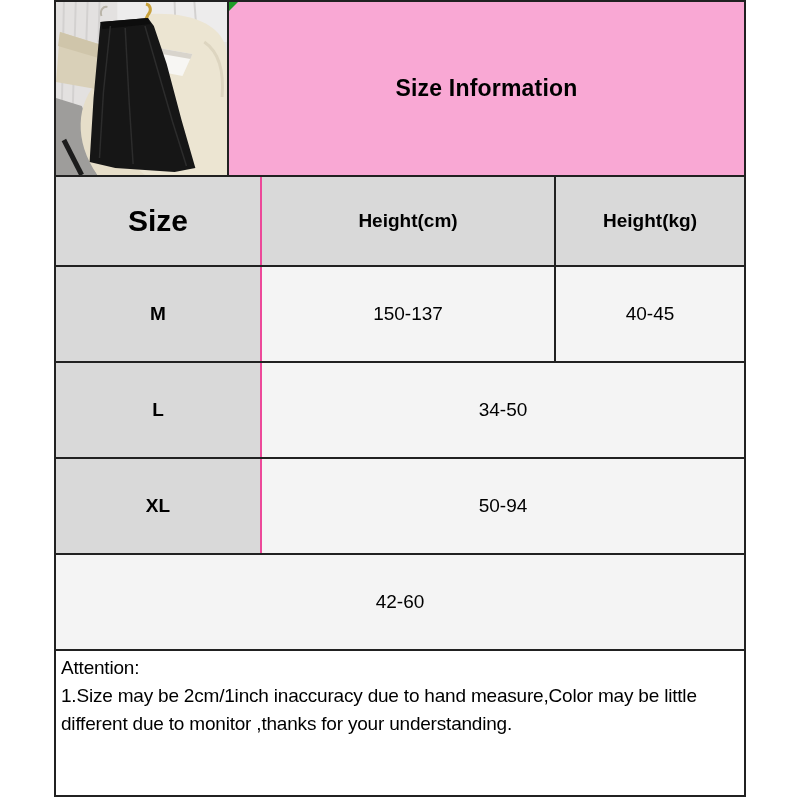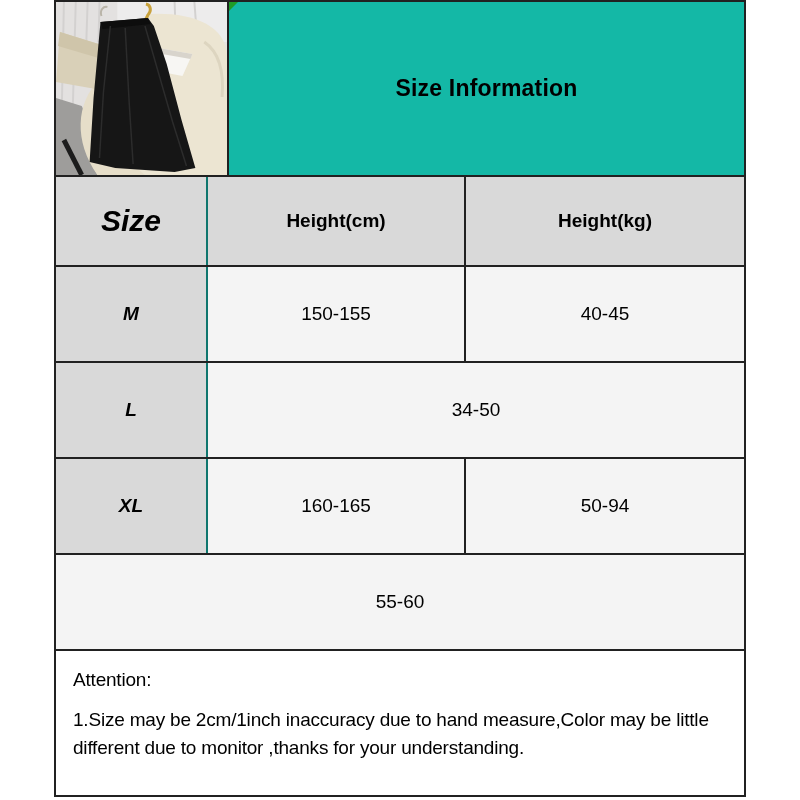--- a/index.html
+++ b/index.html
@@ -13,39 +13,39 @@
     width:688px;height:793px;
     border:2px solid #212121;background:#ffffff;
     display:flex;flex-direction:column;
   }
   .row{display:flex;flex-direction:row;border-bottom:2px solid #212121;}
   .row-top{height:173px;}
   .row-head{height:88px;}
   .row-data{height:94px;}
   .row-attn{height:142px;border-bottom:none;flex:1;background:#ffffff;display:block;}
   .cell{display:flex;align-items:center;justify-content:center;box-sizing:border-box;}
-  .c-size{width:152px;border-right:2px solid #0f766e;font-style:italic;}
-  .c-height{width:258px;border-right:2px solid #212121;}
+  .c-size{width:206px;border-right:2px solid #ec4899;}
+  .c-height{width:294px;border-right:2px solid #212121;}
   .c-weight{flex:1;}
   .bg-gray{background:#d9d9d9;}
   .bg-light{background:#f4f4f4;}
   .photo-cell{width:171px;border-right:2px solid #212121;position:relative;overflow:hidden;background:#e8e6e2;}
   .photo-cell svg{display:block;width:100%;height:100%;}
-  .title-cell{flex:1;position:relative;background:#14b8a6;display:flex;align-items:center;justify-content:center;}
+  .title-cell{flex:1;position:relative;background:#f9a8d4;display:flex;align-items:center;justify-content:center;}
   .corner-marker{
     position:absolute;left:0;top:0;width:0;height:0;
     border-top:9px solid #1f9c27;border-right:9px solid transparent;
   }
   .title-text{font-size:23px;font-weight:bold;letter-spacing:0.2px;}
   .size-head{font-size:30px;font-weight:bold;}
   .col-head{font-size:19px;font-weight:bold;}
   .row-label{font-size:19px;font-weight:bold;}
   .cell-val{font-size:19px;font-weight:normal;}
   .attn{padding:3px 6px 0 5px;font-size:19px;line-height:28px;letter-spacing:-0.2px;}
-  .attn p{margin:12px;}
+  .attn p{margin:0;}
 </style>
 </head>
 <body>
 
 <div class="sheet">
 
   <div class="row row-top">
     <div class="photo-cell" aria-label="black long pleated skirt on a hanger draped over a cream leather sofa with beige pillow, curtain behind and gray floor">
       <svg viewBox="0 0 173 173" preserveAspectRatio="none">
 
@@ -96,34 +96,33 @@
   </div>
 
   <div class="row row-head">
     <div class="cell c-size bg-gray size-head">Size</div>
     <div class="cell c-height bg-gray col-head">Height(cm)</div>
     <div class="cell c-weight bg-gray col-head">Height(kg)</div>
   </div>
 
   <div class="row row-data">
     <div class="cell c-size bg-gray row-label">M</div>
-    <div class="cell c-height bg-light cell-val">150-155</div>
+    <div class="cell c-height bg-light cell-val">150-137</div>
     <div class="cell c-weight bg-light cell-val">40-45</div>
   </div>
   <div class="row row-data">
     <div class="cell c-size bg-gray row-label">L</div>
     <div class="cell c-weight bg-light cell-val">34-50</div>
   </div>
   <div class="row row-data">
     <div class="cell c-size bg-gray row-label">XL</div>
-    <div class="cell c-height bg-light cell-val">160-165</div>
     <div class="cell c-weight bg-light cell-val">50-94</div>
   </div>
   <div class="row row-data">
-    <div class="cell c-weight bg-light cell-val">55-60</div>
+    <div class="cell c-weight bg-light cell-val">42-60</div>
   </div>
 
   <div class="row row-attn attn">
     <p>Attention:</p>
     <p>1.Size may be 2cm/1inch inaccuracy due to hand measure,Color may be little different due to monitor ,thanks for your understanding.</p>
   </div>
 
 </div>
 
 </body></html>

